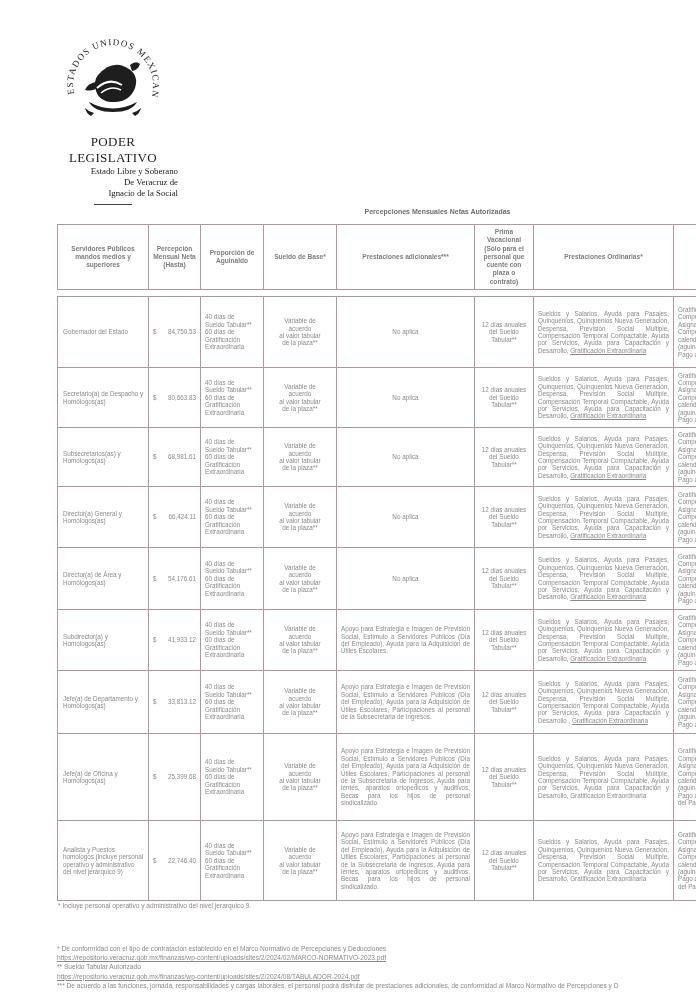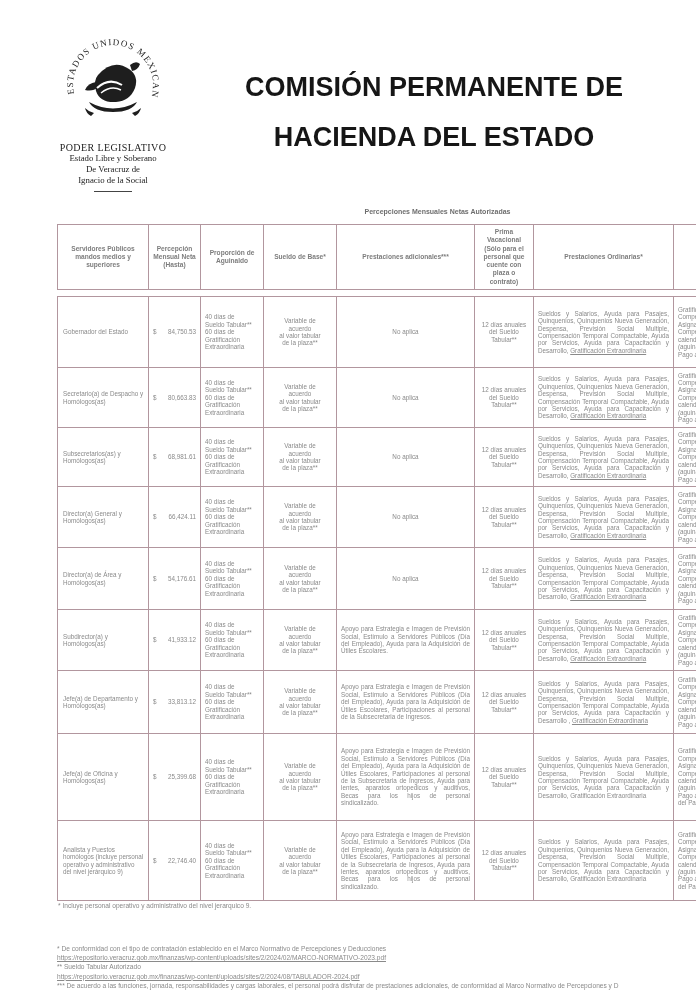--- a/index.html
+++ b/index.html
@@ -6,22 +6,22 @@
   html,body { background:#ffffff; }
   .page {
     position:relative; width:696px; height:1001px; overflow:hidden;
     background:#ffffff; font-family:"Liberation Sans", sans-serif;
   }
 
   
   .logo-block { position:absolute; left:48px; top:30px; width:130px; text-align:center; }
   .logo-svg { display:block; margin:0 auto; }
   .logo-text { font-family:"Liberation Serif", serif; color:#222; }
-  .logo-line1 { font-size:10px; letter-spacing:0.4px; margin-top:10px; }
-  .logo-line  { font-size:8.8px; line-height:1.25; }
+  .logo-line1 { font-size:13px; letter-spacing:0.4px; margin-top:2px; }
+  .logo-line  { font-size:8.8px; line-height:1.25;text-align:right; }
   .logo-rule { width:38px; border-top:1.2px solid #444; margin:5px auto 0 auto; }
 
   .doc-title {
     position:absolute; left:228px; top:62px; width:412px; text-align:center;
     font-size:27px; font-weight:bold; color:#161616; line-height:50px;
   }
 
   
   .tbl-caption {
     position:absolute; left:57px; top:208px; width:761px; text-align:center;
@@ -89,24 +89,20 @@
     </svg>
     <div class="logo-text">
       <div class="logo-line1">PODER LEGISLATIVO</div>
       <div class="logo-line">Estado Libre y Soberano</div>
       <div class="logo-line">De Veracruz de</div>
       <div class="logo-line">Ignacio de la Social</div>
       <div class="logo-rule"></div>
     </div>
   </div>
 
-  <div class="doc-title">
-    <div>COMISIÓN PERMANENTE DE</div>
-    <div>HACIENDA DEL ESTADO</div>
-  </div>
 
   <div class="tbl-caption">Percepciones Mensuales Netas Autorizadas</div>
 
   <table class="hdr-table">
     <colgroup>
       <col style="width:91px">
         <col style="width:52px">
         <col style="width:63px">
         <col style="width:73px">
       <col style="width:138px">

